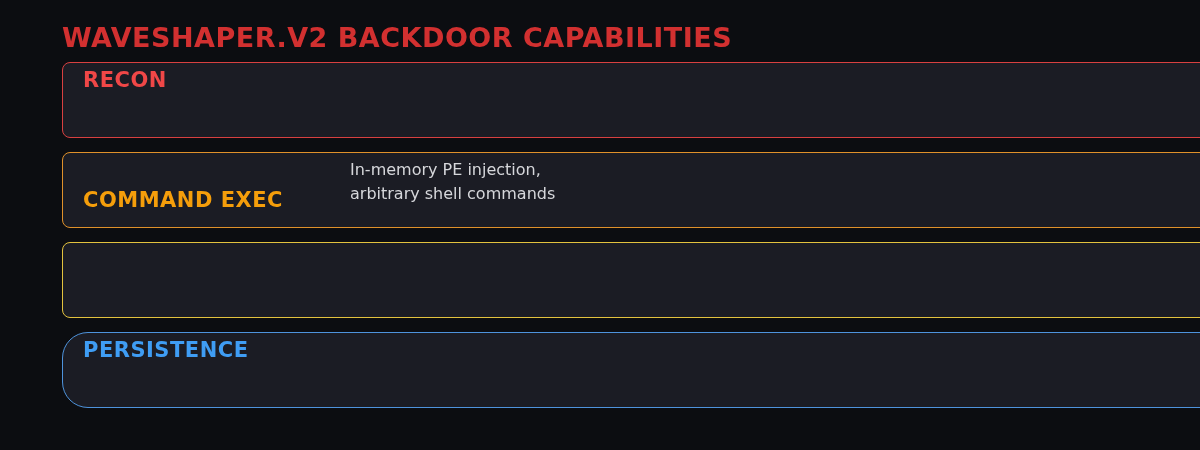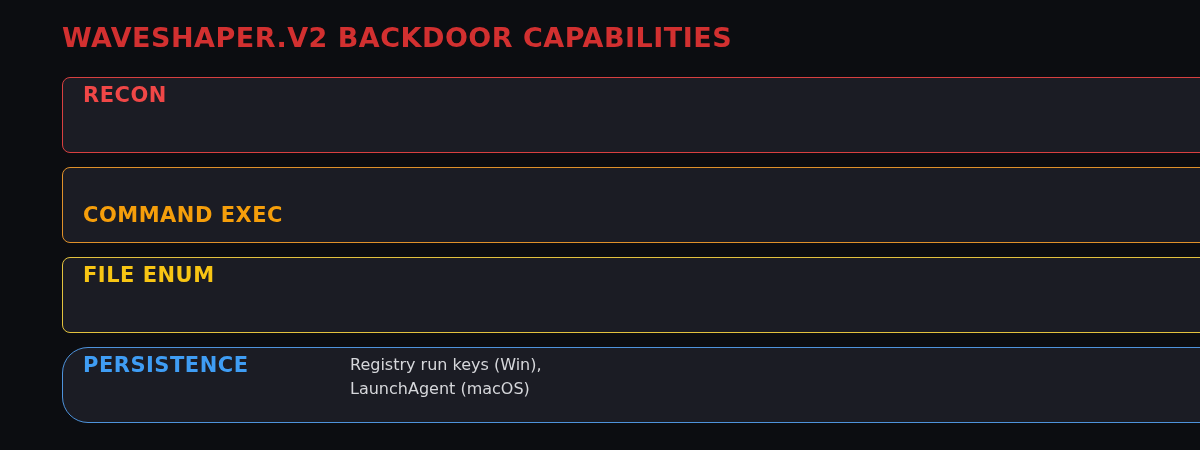--- a/index.html
+++ b/index.html
@@ -12,21 +12,21 @@
     position: relative;
     width: 1200px;
     height: 450px;
     background: #0c0d11;
     overflow: hidden;
   }
   .page {
     padding: 24px 60px 0 62px;
   }
   .title {
-    margin: 0 0 25px 0;
+    margin: 0 0 10px 0;
     font-size: 27px;
     font-weight: bold;
     letter-spacing: 0.5px;
     color: #d23030;
     line-height: 28px;
     white-space: nowrap;
   }
   .card {
     box-sizing: border-box;
     width: 1178px;
@@ -61,26 +61,25 @@
   <div class="page">
 
     <h1 class="title">WAVESHAPER.V2 BACKDOOR CAPABILITIES</h1>
 
     <div class="card" style="border-color: rgb(216, 64, 64);">
       <div class="card-label" style="color: rgb(240, 71, 71);">RECON</div>
     </div>
 
     <div class="card" style="border-color: rgb(224, 145, 42);">
       <div class="card-label" style="color: rgb(245, 158, 11); margin-top: 30px;">COMMAND EXEC</div>
+      <div class="card-desc">In-memory PE injection,
+arbitrary shell commands</div>
     </div>
 
     <div class="card" style="border-color: rgb(227, 194, 62);">
-      <div class="card-label" style="color: rgb(248, 197, 20);">FILE ENUM</div>
     </div>
 
     <div class="card" style="border-color: rgb(78, 147, 220); border-radius: 26px;">
       <div class="card-label" style="color: rgb(63, 157, 244);">PERSISTENCE</div>
-      <div class="card-desc">Registry run keys (Win),
-LaunchAgent (macOS)</div>
     </div>
 
   </div>
 </div>
 
 </body></html>

